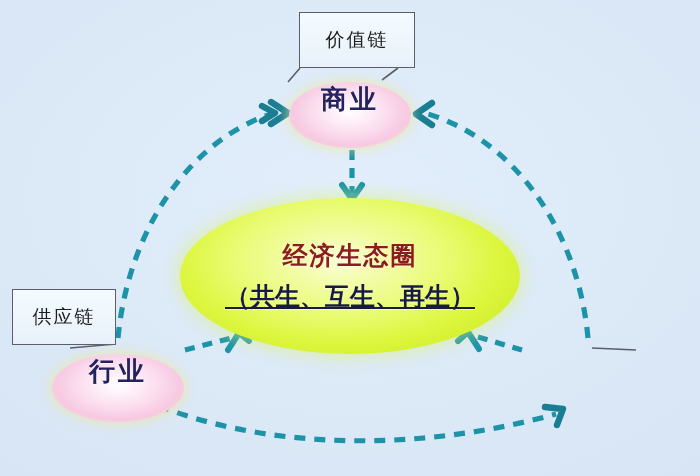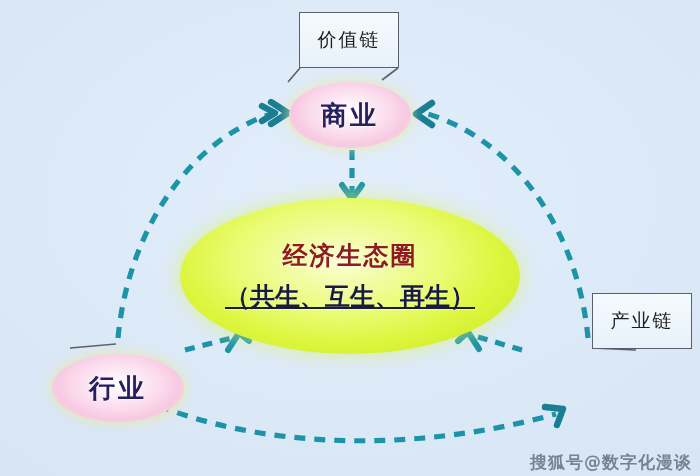--- a/index.html
+++ b/index.html
@@ -21,29 +21,29 @@
   .callout{
     position:absolute;
     background:linear-gradient(180deg,#f4fbff 0%,#eef6fc 55%,#e8f1fa 100%);
     border:1.6px solid #5a5f6b;
     color:#1d1d1d;
     font-size:19px;
     letter-spacing:2px;
     display:flex;align-items:center;justify-content:center;
     box-sizing:border-box;
   }
-  #callout-value{left:299px;top:12px;width:100px;height:56px;}
+  #callout-value{left:299px;top:12px;width:116px;height:56px;}
   #callout-supply{left:12px;top:289px;width:104px;height:56px;}
   #callout-industrychain{left:592px;top:293px;width:100px;height:56px;}
 
   
   .node{
     position:absolute;
     border-radius:50%;
-    display:flex;align-items:center;justify-content:center;
+    display:flex;align-items:flex-start;justify-content:center;
     background:
       radial-gradient(ellipse at 50% 45%,
         #ffffff 0%, #fdeef7 22%, #fbd9ec 48%,
         #f7c9e2 66%, #f3dcc9 82%, #f0e79a 93%, #eadf86 100%);
     box-shadow:0 0 10px 3px rgba(240,231,150,.55);
   }
   .node span{
     color:#23215e;
     font-weight:bold;
     font-size:26px;
@@ -129,34 +129,33 @@
 
     <path class="tailline" d="M 300 68 L 288 82 M 398 68 L 382 80"></path>
     <path class="tailline" d="M 116 344 L 70 348"></path>
     <path class="tailline" d="M 592 348 L 636 350"></path>
   </svg>
 
   <div class="callout" id="callout-value">
     <span>价值链</span>
   </div>
 
+  <div class="callout" id="callout-supply">
+    <span>供应链</span>
+  </div>
 
-  <div class="callout" id="callout-industrychain">
-    <span>产业链</span>
-  </div>
 
   <div class="node" id="node-commerce">
     <span>商业</span>
   </div>
 
   <div class="node" id="node-industry">
     <span>行业</span>
   </div>
 
 
   <div id="core">
     <div id="core-title">经济生态圈</div>
     <div id="core-sub">（共生、互生、再生）</div>
   </div>
 
-  <div id="wm-main">搜狐号@数字化漫谈</div>
 
 </div>
 
 </body></html>

